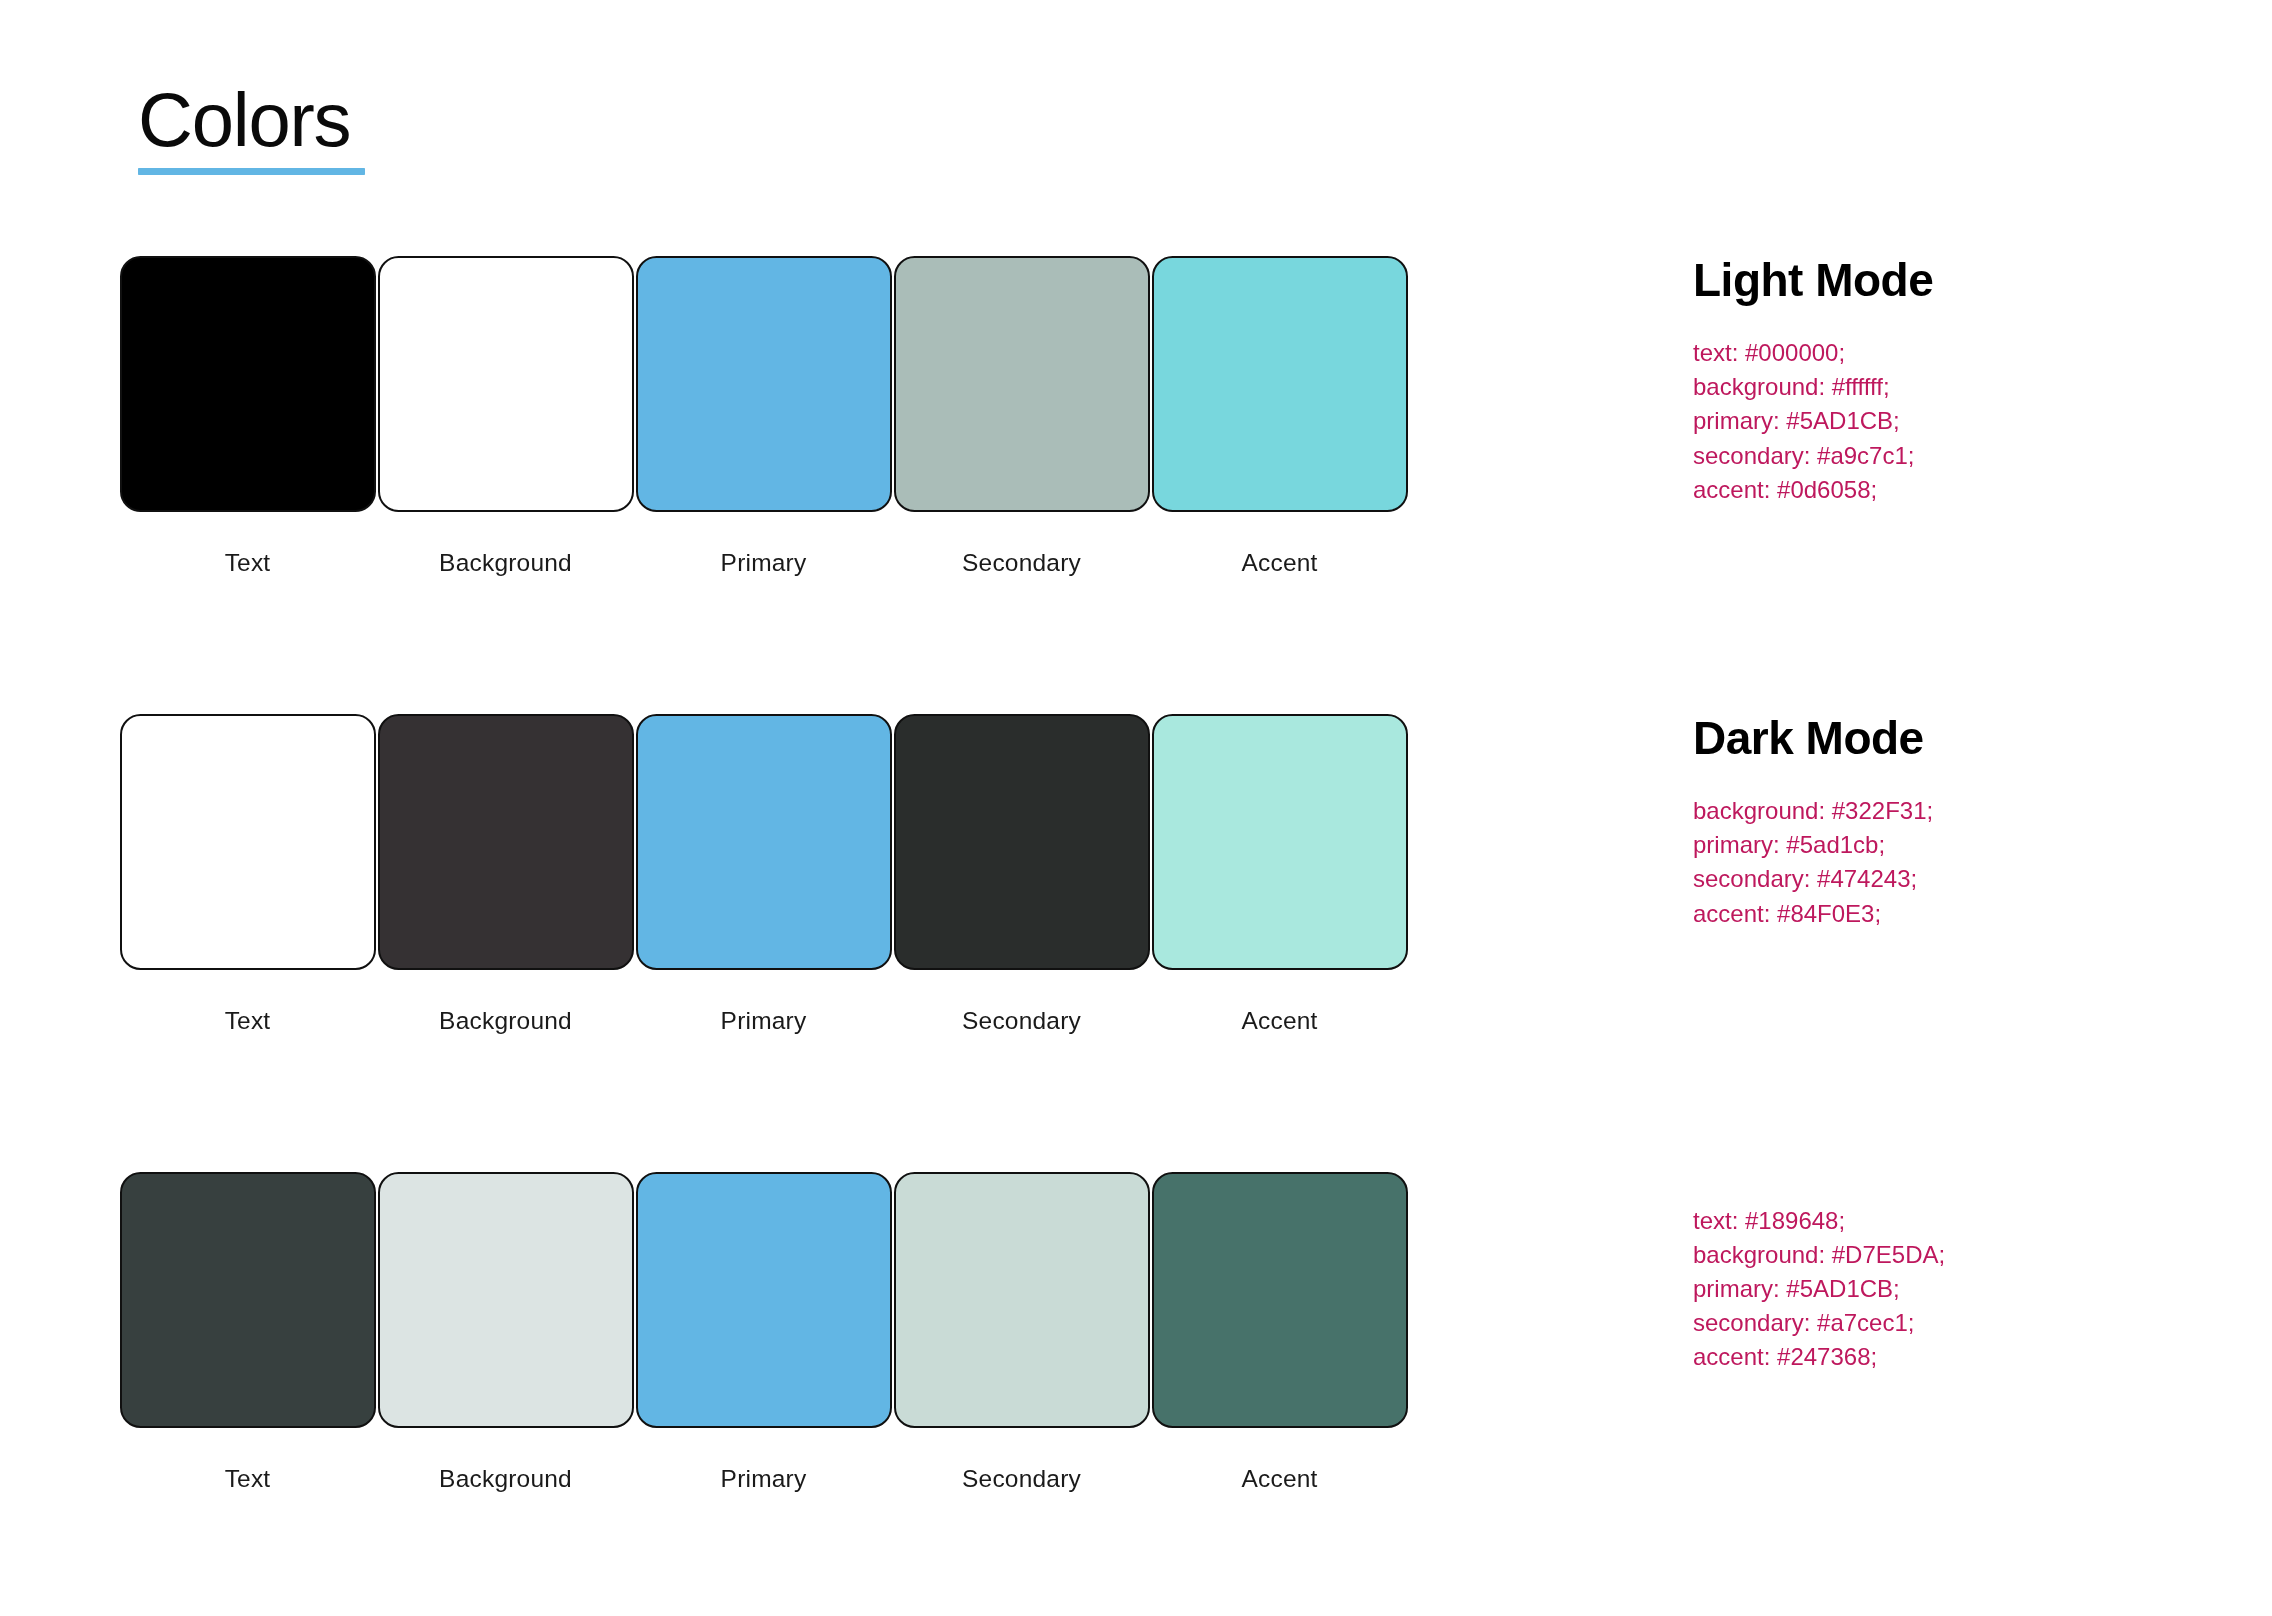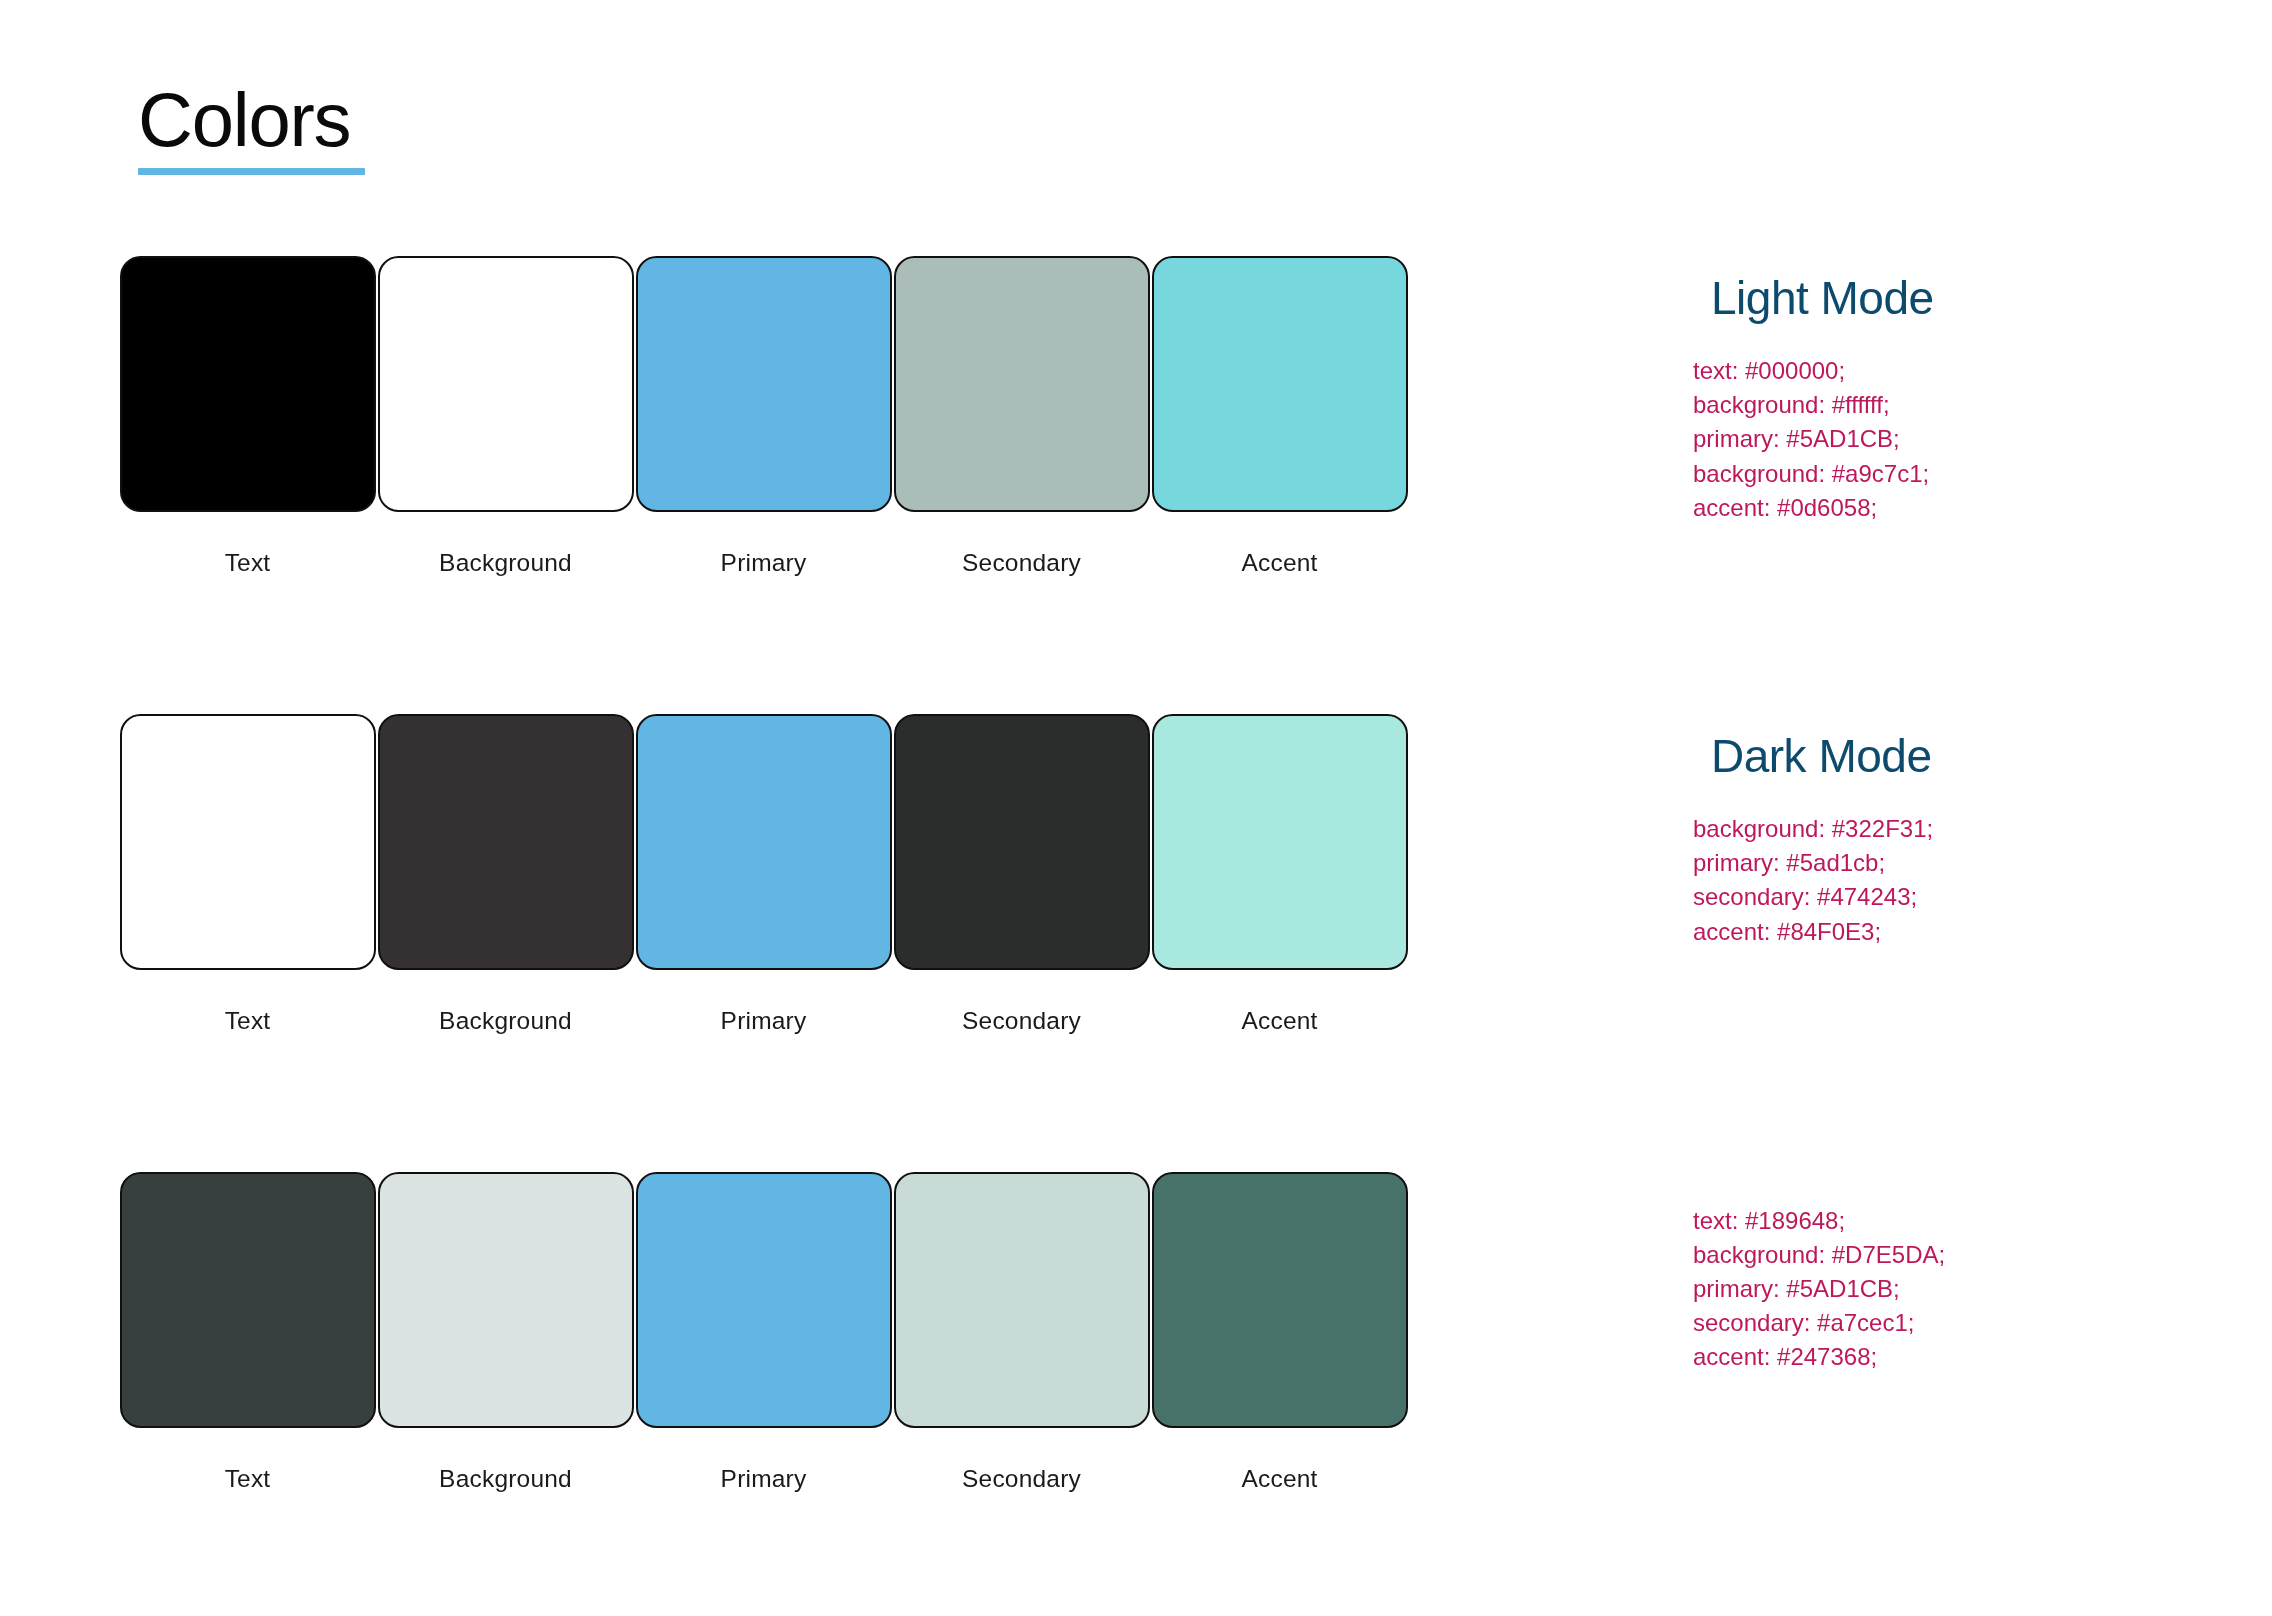--- a/index.html
+++ b/index.html
@@ -82,25 +82,25 @@
 
   
   .mode-info {
     position: absolute;
     left: 1693px;
     top: 0;
     width: 505px;
   }
   .mode-title {
     font-size: 46px;
-    font-weight: 400;
+    font-weight: 700;
     letter-spacing: -0.5px;
     line-height: 1.05;
-    color: #0c4a6e;
-    margin: 18px;
+    color: #000000;
+    margin: 0;
     white-space: nowrap;
   }
   .mode-tokens {
     margin-top: 32px;
     font-size: 24px;
     line-height: 1.42;
     color: #be185d;
     font-weight: 400;
   }
   .mode-tokens div {
@@ -139,21 +139,21 @@
         <div class="swatch-chip" style="background:#78d7dd"></div>
         <div class="swatch-label">Accent</div>
       </div>
     </div>
     <div class="mode-info">
       <h2 class="mode-title">Light Mode</h2>
       <div class="mode-tokens">
         <div>text: #000000;</div>
         <div>background: #ffffff;</div>
         <div>primary: #5AD1CB;</div>
-        <div>background: #a9c7c1;</div>
+        <div>secondary: #a9c7c1;</div>
         <div>accent: #0d6058;</div>
       </div>
     </div>
   </section>
 
   <section class="palette-row">
     <div class="swatch-strip">
       <div class="swatch-cell">
         <div class="swatch-chip" style="background:#ffffff"></div>
         <div class="swatch-label">Text</div>

